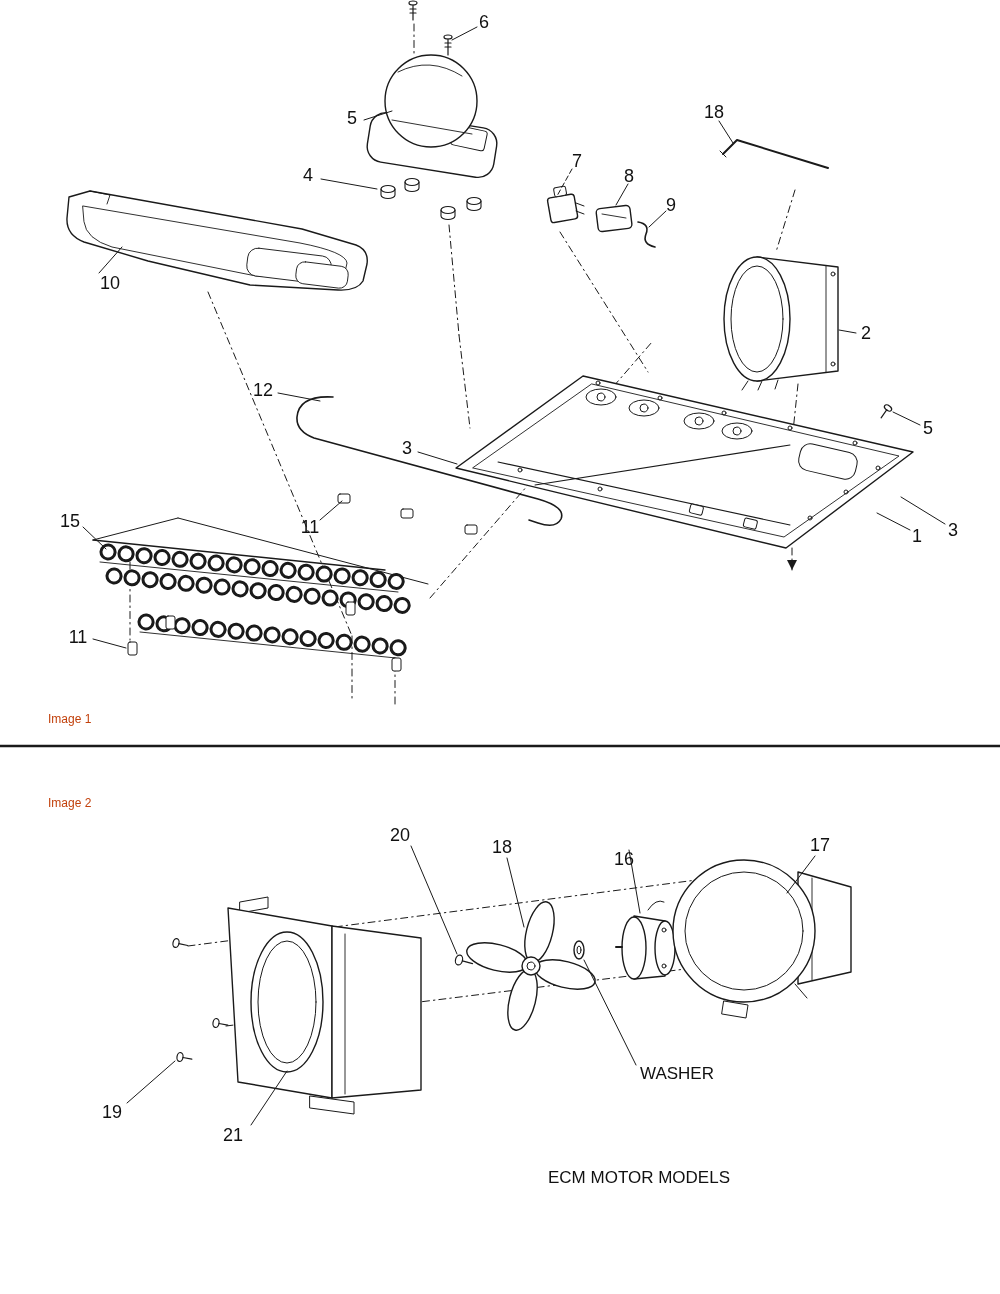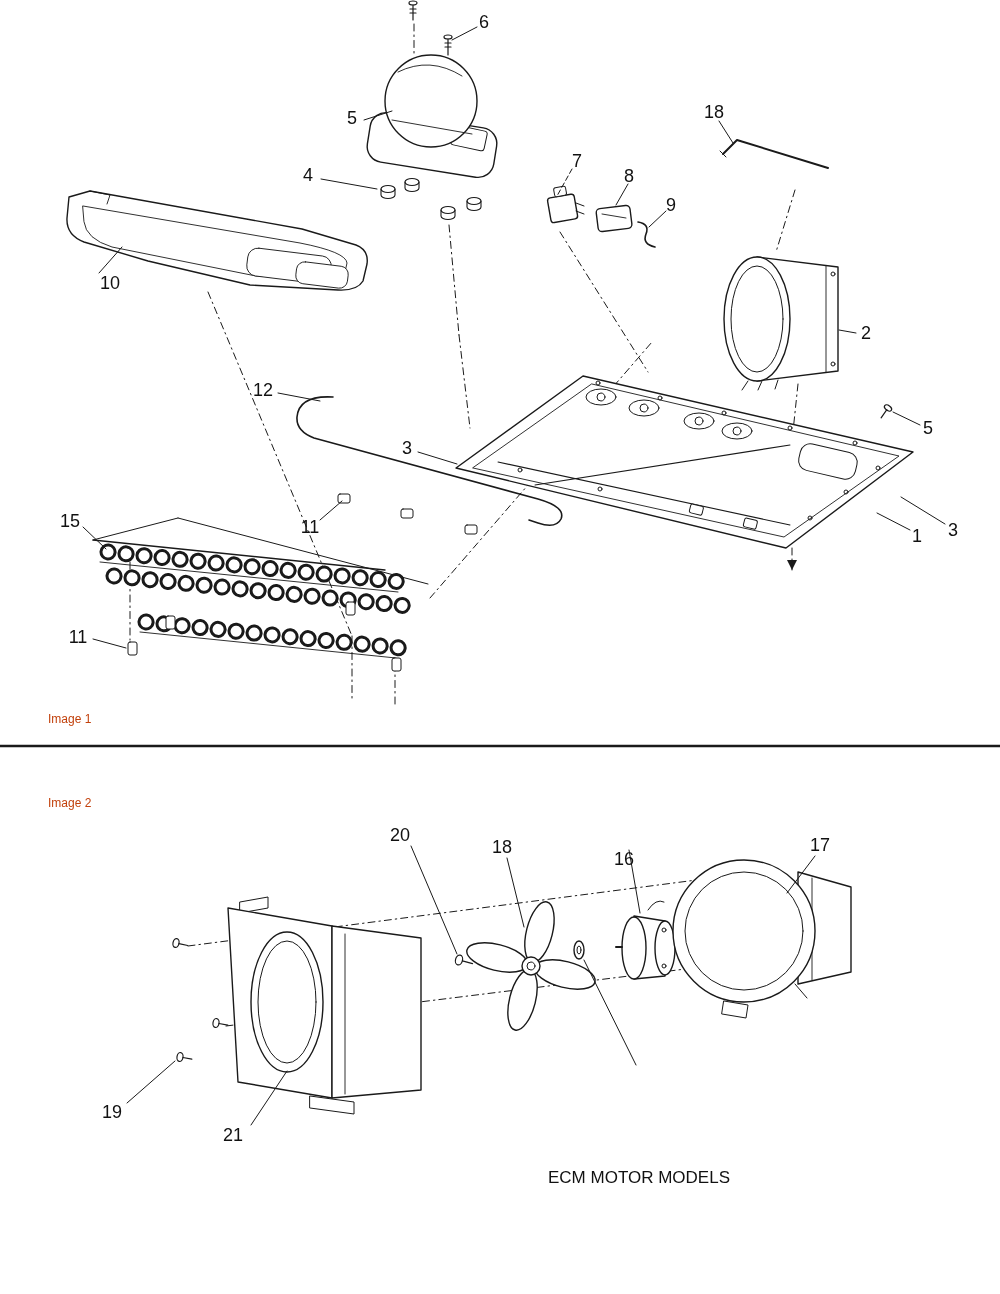--- a/index.html
+++ b/index.html
@@ -319,17 +319,18 @@
       <span class="callout" style="left: 624px; top: 839px; margin-top: 20px;">16</span>
       <span class="callout" style="left: 820px; top: 845px;">17</span>
       <span class="callout" style="left: 112px; top: 1112px;">19</span>
       <span class="callout" style="left: 233px; top: 1135px;">21</span>
     </div>
 
   <div class="section-title title-1">Image 1</div>
   <div class="section-title title-2">Image 2</div>
 
   <div class="note washer-note">
+    <div>WASHER</div>
   </div>
 
   <div class="note ecm-note">ECM MOTOR MODELS</div>
 
 </div>
 
 </body></html>

